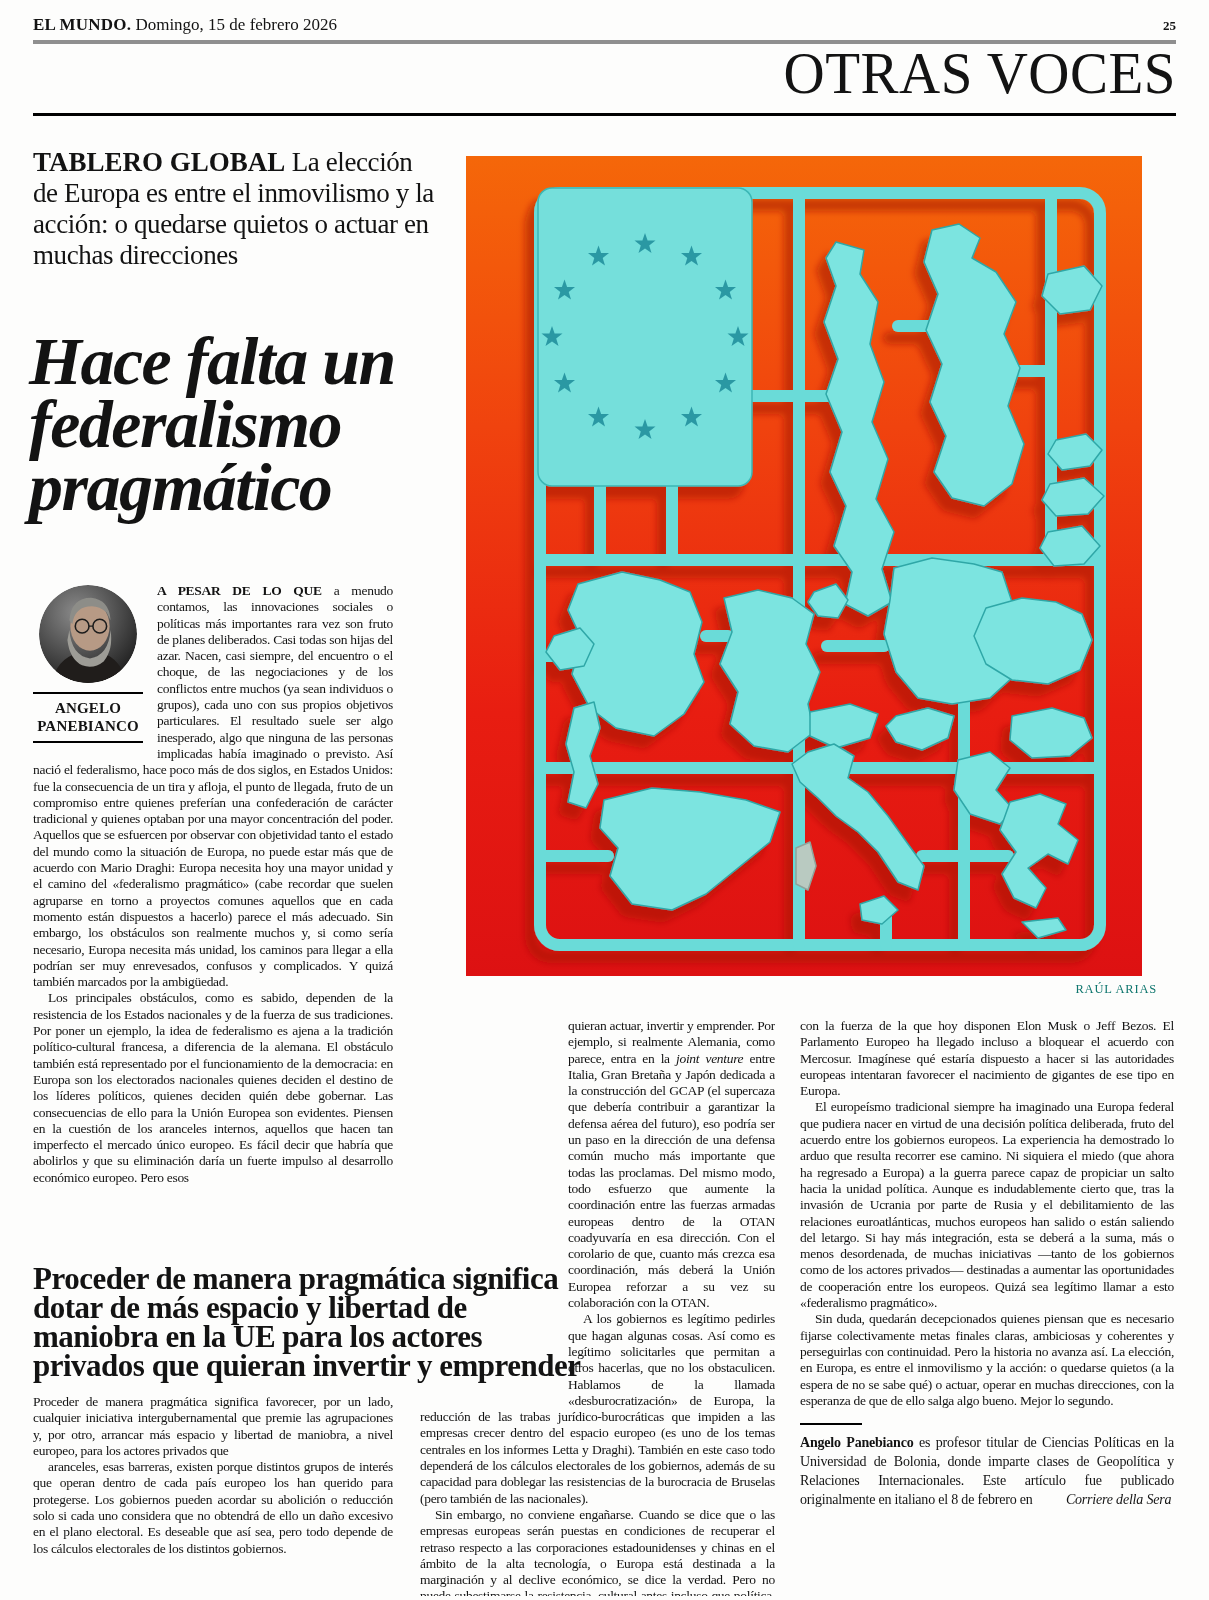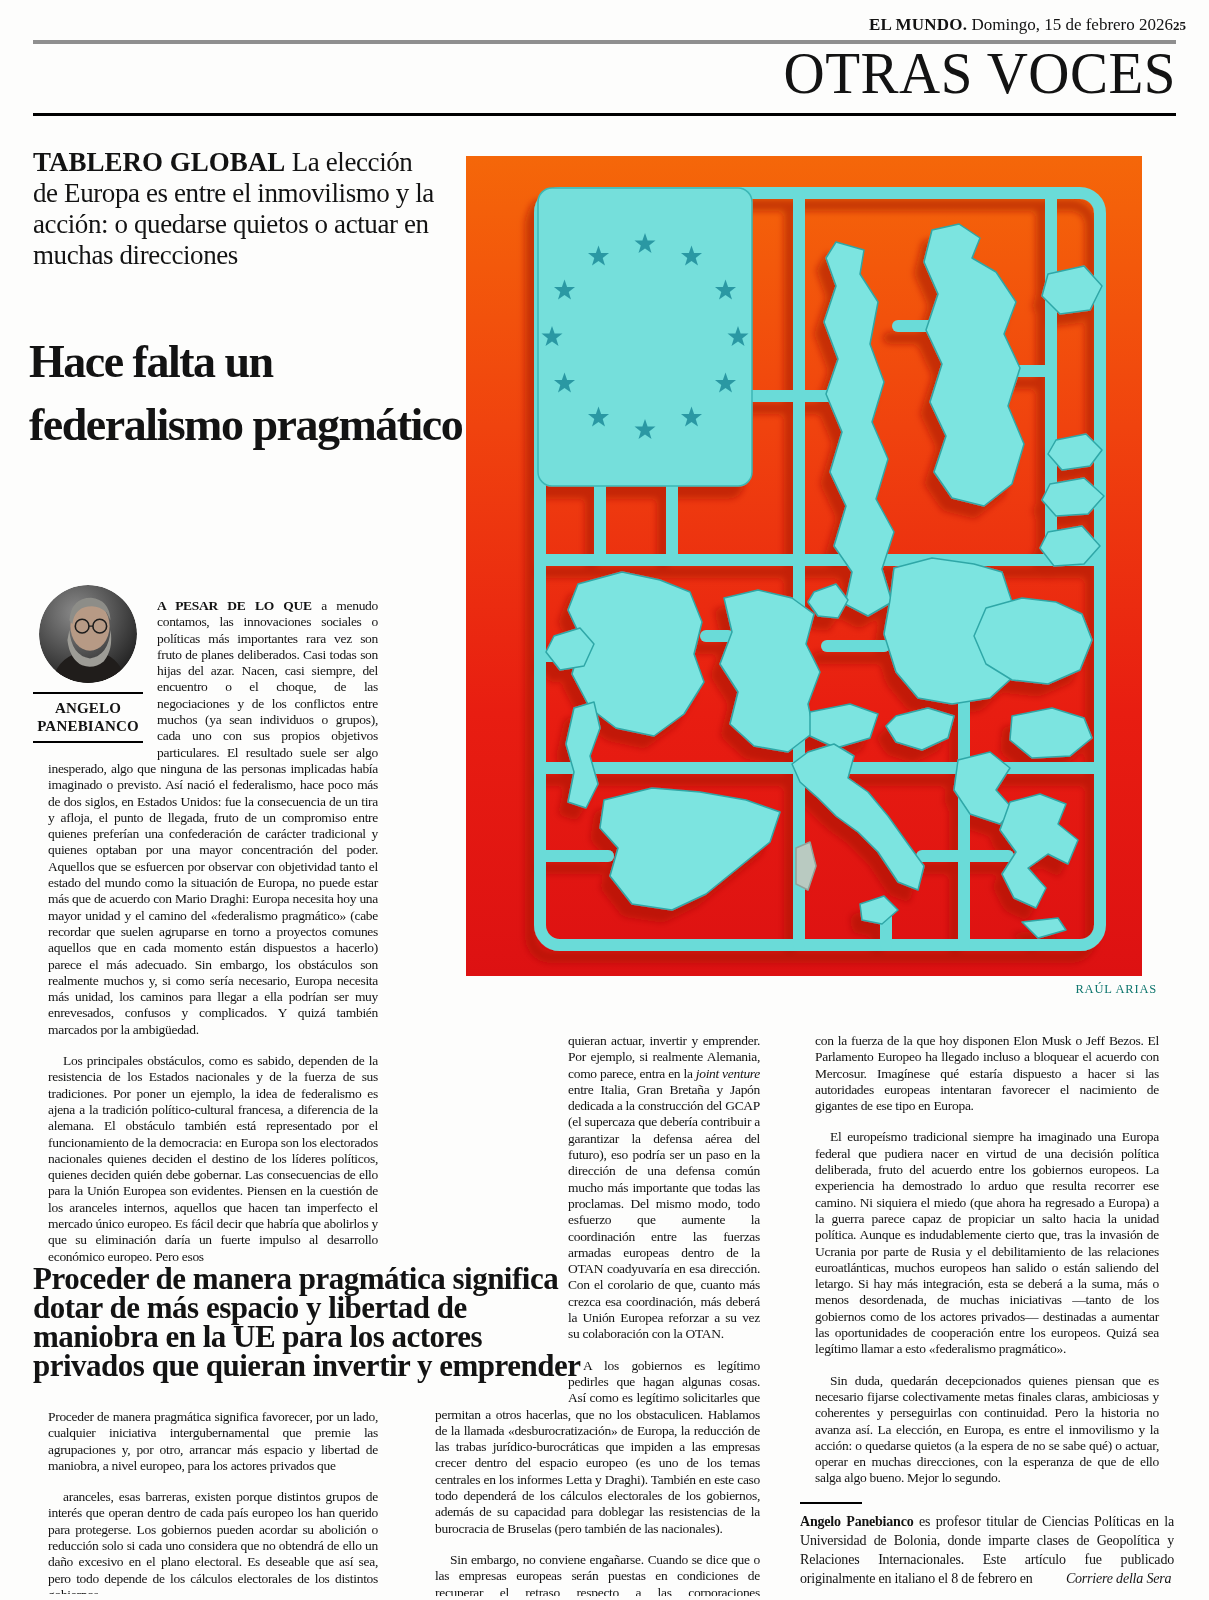--- a/index.html
+++ b/index.html
@@ -1,37 +1,37 @@
 <!DOCTYPE html>
 <html><head>
 <meta charset="utf-8">
 <style>
   html,body{margin:0;padding:0;background:#e8e8e8;}
   .page{position:relative;width:1209px;height:1600px;background:#fdfdfc;margin:0 auto;
         font-family:"Liberation Serif",serif;color:#131313;overflow:hidden;}
   .abs{position:absolute;}
 
   
-  .mast-row{left:33px;right:23px;top:15px;display:flex;justify-content:flex-end;
+  .mast-row{left:33px;right:33px;top:15px;display:flex;justify-content:space-between;
             align-items:baseline;font-size:17px;}
   .mast-title{font-weight:bold;letter-spacing:.2px;}
   .page-num{font-weight:bold;font-size:13px;}
   .rule-gray{left:33px;right:33px;top:40px;height:4px;background:#8f8f8f;}
   .section-title{right:33px;top:42px;font-size:57px;line-height:60px;letter-spacing:.5px;
                  transform:scaleY(1.04);transform-origin:top right;}
   .rule-black{left:33px;right:33px;top:113px;height:3px;background:#000;}
 
   
   .kicker{left:33px;top:147px;width:404px;font-size:27px;line-height:31px;letter-spacing:-.4px;}
   .kicker b{letter-spacing:0;}
-  .headline{left:29px;top:330px;width:462px;font-size:46px;line-height:63px;
-            font-weight:bold;letter-spacing:-1.5px;}
-
-  
-  .body-text p{margin:15px;font-size:13.5px;line-height:16.3px;text-align:justify;
+  .headline{left:29px;top:330px;width:462px;font-size:68px;line-height:63px;
+            font-weight:bold;font-style:italic;letter-spacing:-1.5px;}
+
+  
+  .body-text p{margin:0;font-size:13.5px;line-height:16.3px;text-align:justify;
                letter-spacing:-.3px;}
   .body-text p + p{text-indent:15px;}
   .leadin{font-weight:bold;}
   .colA{left:33px;top:583px;width:360px;height:680px;overflow:hidden;}
   .colB{left:33px;top:1394px;width:360px;height:200px;overflow:hidden;}
   .colC{left:420px;top:1018px;width:355px;height:578px;overflow:hidden;}
   .colD{left:800px;top:1018px;width:374px;height:580px;overflow:hidden;}
   .pq-spacer{float:left;width:148px;height:132px;margin-top:246px;}
 
   

